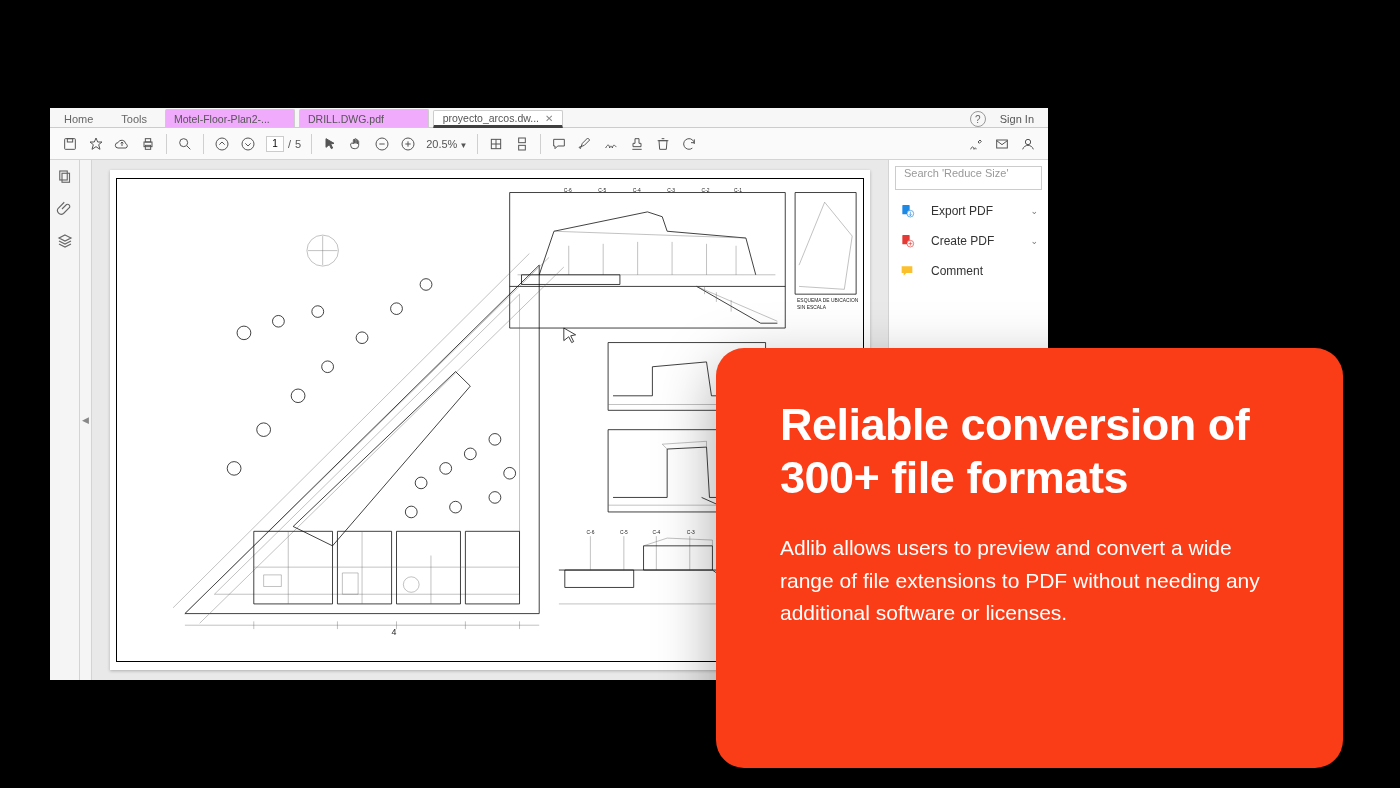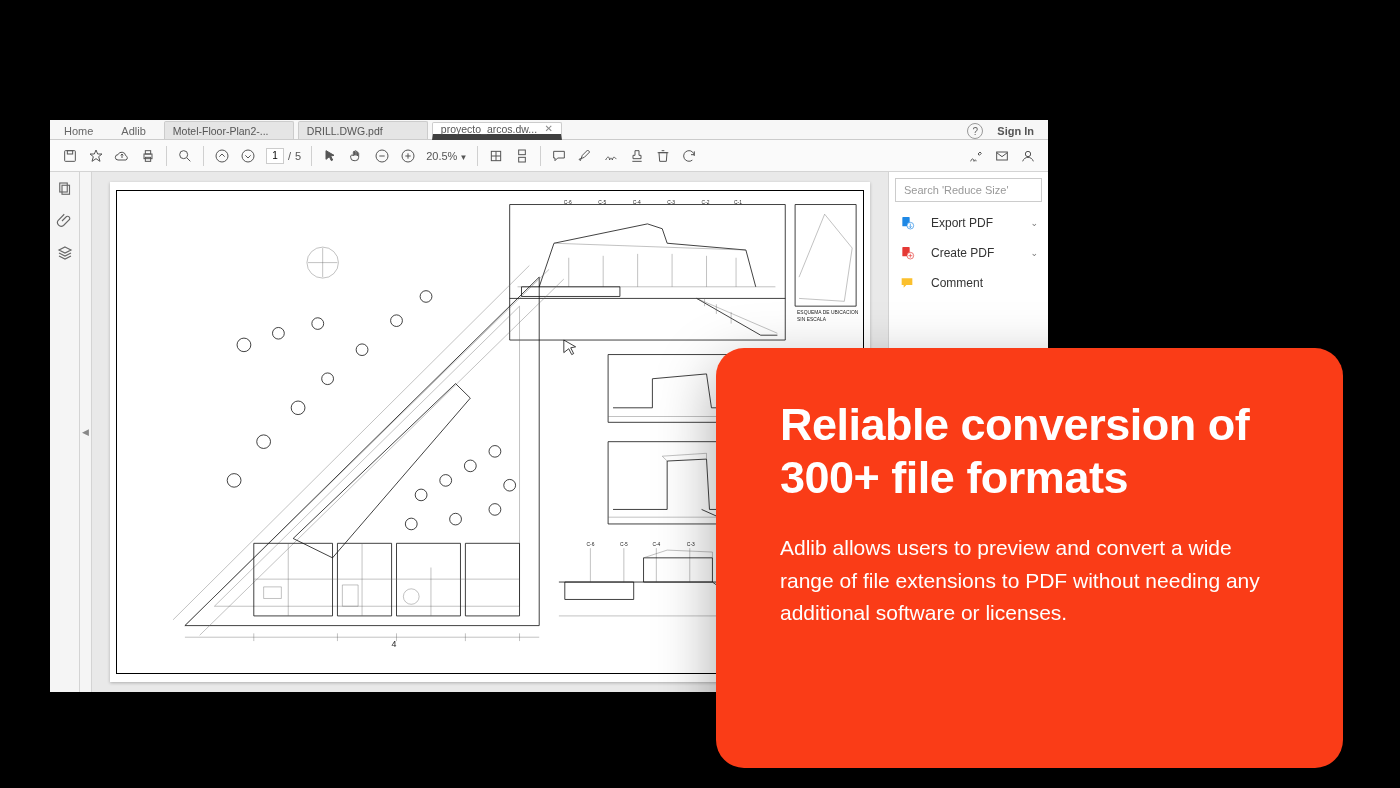--- a/index.html
+++ b/index.html
@@ -1,20 +1,20 @@
 <!DOCTYPE html>
 <html><head>
 <meta charset="utf-8">
 <style>
   * { box-sizing: border-box; margin: 0; padding: 0; }
   html, body { width: 1400px; height: 788px; background: #000; font-family: "Segoe UI", Arial, sans-serif; overflow: hidden; }
 
   .app {
     position: absolute;
-    left: 50px; top: 120px;
+    left: 50px; top: 108px;
     width: 998px; height: 572px;
     background: #fff;
     box-shadow: 0 12px 40px rgba(0,0,0,0.45);
     display: flex;
     flex-direction: column;
   }
 
   
   .tabstrip {
     height: 20px;
@@ -28,32 +28,32 @@
   }
   .tabstrip .tab-home, .tabstrip .tab-tools {
     padding: 0 14px 2px;
     cursor: pointer;
   }
   .tabstrip .doc-tab {
     min-width: 130px;
     height: 18px;
     border: 1px solid #ccc;
     border-bottom: none;
-    background: #e5e5e5;
+    background: #f0abfc;
     margin-left: 4px;
     padding: 0 8px;
     font-size: 10.5px;
     color: #555;
     display: flex;
     align-items: center;
     justify-content: space-between;
     border-radius: 2px 2px 0 0;
     cursor: pointer;
   }
-  .tabstrip .doc-tab.active { background:#fff; border-bottom:6px solid #404040; position:relative; top:1px; }
+  .tabstrip .doc-tab.active { background:#fff; border-bottom:3px solid #404040; position:relative; top:1px;justify-content:center; }
   .tabstrip .doc-tab .x { color:#888; font-size:10px; margin-left:6px; }
   .tabstrip .right {
     margin-left: auto;
     display: flex; align-items:center; gap:14px;
     padding-right:14px;
   }
   .tabstrip .right .qmark {
     width:16px;height:16px;border:1px solid #999;border-radius:50%;
     font-size:10px;display:flex;align-items:center;justify-content:center;color:#666;
   }
@@ -137,21 +137,21 @@
     border-left:1px solid #d4d4d4;
     background:#fff;
     display:flex; flex-direction:column;
     font-size:12px;
   }
   .rightpanel .search {
     margin:6px; height:24px;
     border:1px solid #ccc;
     font-size:11px; color:#999;
     padding:0 8px;
-    display:flex; align-items:center;
+    display:flex; 
   }
   .rp-item {
     display:flex; align-items:center; gap:16px;
     padding:7px 10px;
     color:#333; cursor:pointer;
     position:relative;
   }
   .rp-item .rp-ico { width:16px;height:16px; display:flex;align-items:center;justify-content:center; }
   .rp-item .caret { position:absolute; right:10px; font-size:9px; color:#777; }
   .rp-item svg { width:16px;height:16px; }
@@ -188,34 +188,34 @@
   .c-yel  { fill:#fbc02d; }
   .c-pur  { fill:#7e57c2; }
 </style>
 </head>
 <body>
 
 <div class="app">
 
   <div class="tabstrip">
     <div class="tab-home">Home</div>
-    <div class="tab-tools">Adlib</div>
+    <div class="tab-tools">Tools</div>
     <div class="doc-tab">
       <span>Motel-Floor-Plan2-...</span>
     </div>
     <div class="doc-tab">
       <span>DRILL.DWG.pdf</span>
     </div>
     <div class="doc-tab active">
       <span>proyecto_arcos.dw...</span>
       <span class="x">✕</span>
     </div>
     <div class="right">
       <div class="qmark">?</div>
-      <div style="color:#555;font-weight:bold;">Sign In</div>
+      <div style="color:#555;">Sign In</div>
     </div>
   </div>
 
   <div class="toolbar">
     <div class="tbtn">
         <svg viewBox="0 0 24 24">
           <rect x="4" y="4" width="16" height="16" rx="1"></rect>
           <rect x="8" y="4" width="8" height="5"></rect>
         </svg>
       </div>

